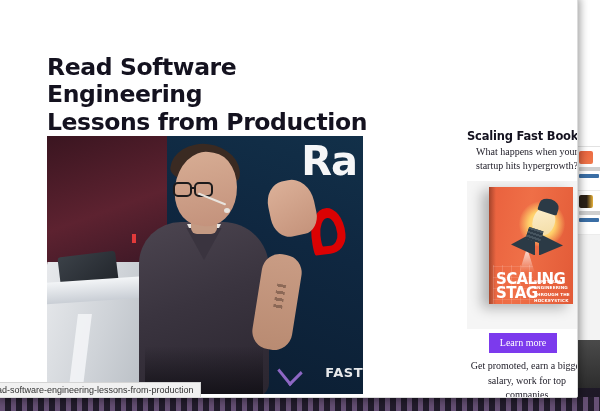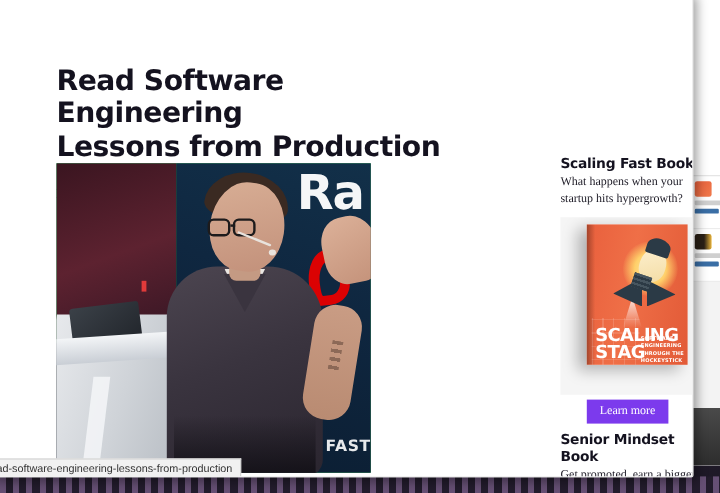--- a/index.html
+++ b/index.html
@@ -83,23 +83,23 @@
   }
   #intro-line {
     margin-top: 19px; font-size: 11px; color: #1a1a26;
     font-family: "Liberation Serif", serif; font-weight: 700;
   }
   #intro-line .wave { font-weight: 400; }
 
   
   #hero-photo {
     position: absolute; left: 52px; top: 141px;
-    width: 262px; height: 258px;
-    overflow: hidden;
-    background: #15803d;
+    width: 316px; height: 258px;
+    overflow: hidden;
+    background: #1d4ed8;
     text-align: right;
   }
   .hp { position: absolute; }
   
   .hp-bg-left  { left:0; top:0; width:38%; height:100%;
       background: linear-gradient(160deg,#3a1520 0%,#5d2230 32%,#2a1220 70%,#160c18 100%); }
   .hp-bg-right { left:38%; top:0; width:62%; height:100%;
       background: linear-gradient(200deg,#123049 0%,#0f2740 40%,#0b1d31 100%); }
   .hp-vod-text {
     right: 6px; top: 2px; font-size: 40px; font-weight: 700; color: #ffffff;
@@ -228,21 +228,21 @@
   
   #sidebar {
     position: absolute; left: 472px; top: 134px; width: 120px;
   }
   .side-title {
     font-size: 11.5px; font-weight: 700; color: #14121f;
     font-family: "DejaVu Sans", sans-serif; letter-spacing: -.2px;
   }
   .side-desc {
     font-size: 10px; line-height: 1.42; color: #1d1b26;
-    font-family: "Liberation Serif", serif; margin-top: 2px;
+    font-family: "Liberation Serif", serif; margin-top: 2px; text-align: center;
   }
 
   
   #book-scaling-wrap {
     position: relative; margin-top: 8px;
     width: 118px; height: 148px;
     background: #f5f5f5; overflow: hidden;
   }
   #book-scaling {
     position: absolute; left: 22px; top: 6px; width: 84px; height: 117px;
@@ -427,21 +427,20 @@
             </div>
             <div class="bk-sub">SOFTWARE ENGINEERING THROUGH THE HOCKEYSTICK</div>
             <div class="bk-author">SWIZEC TELLER</div>
           </div>
         </div>
 
         <button id="learn-more-button">Learn more</button>
       </div>
 
       <div id="senior-section">
-        <div class="side-title">Senior Mindset Book</div>
         <div class="side-desc">Get promoted, earn a bigger salary, work for top companies</div>
 
       </div>
 
     </aside>
 
     <div id="url-status-bar">ad-software-engineering-lessons-from-production</div>
 
   </div>
 </div>

